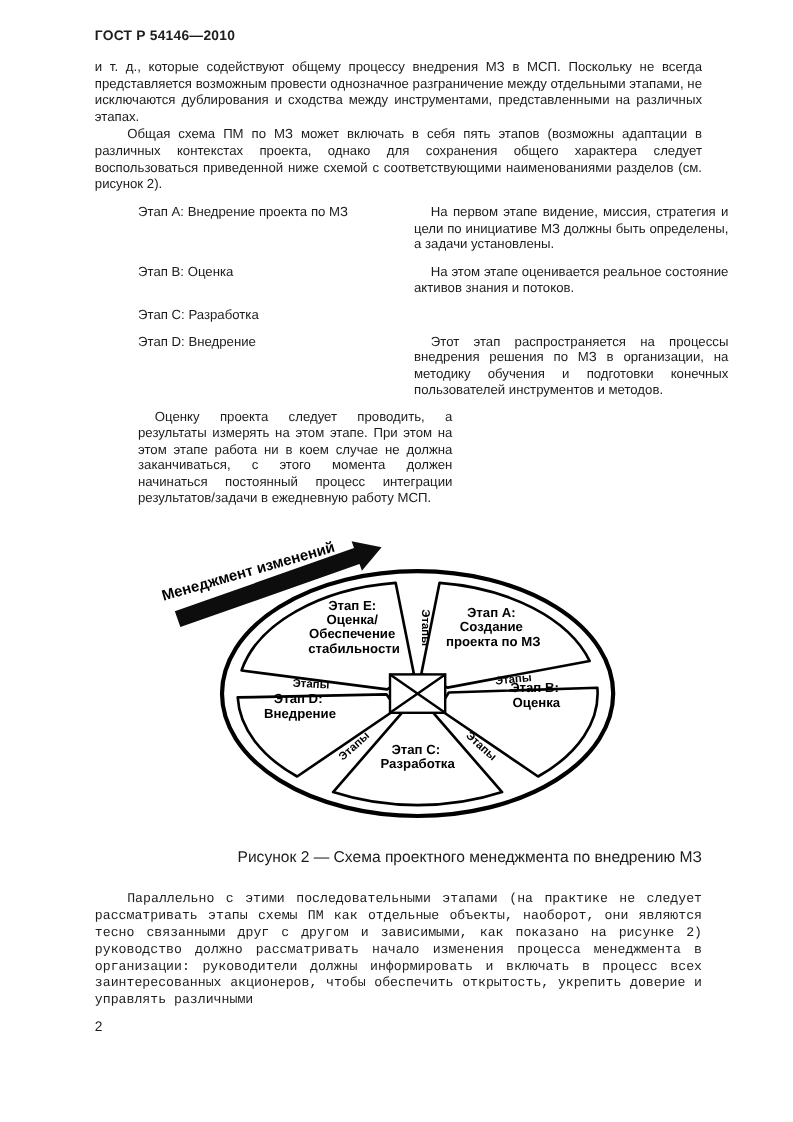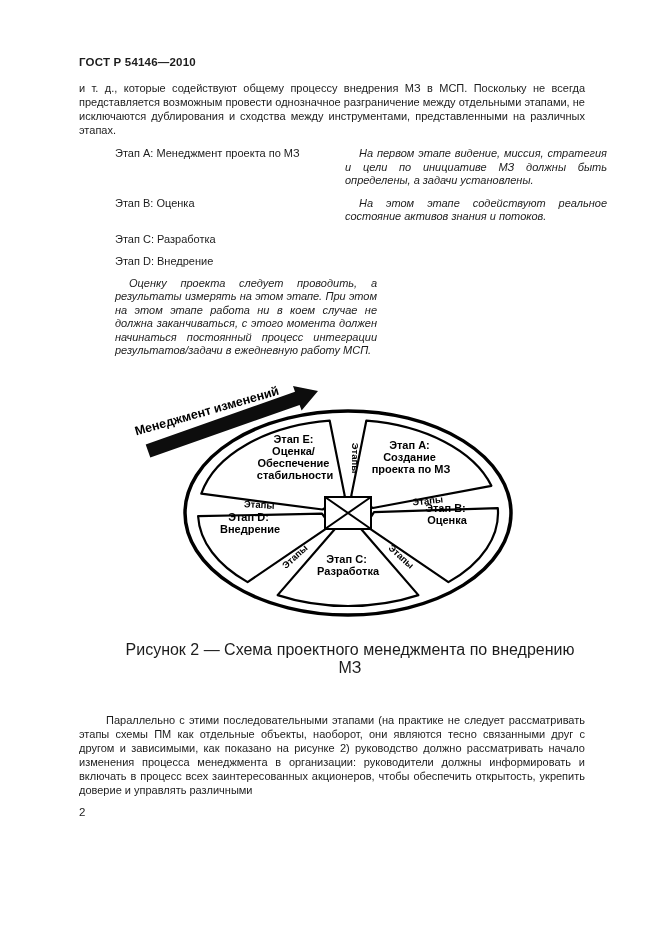--- a/index.html
+++ b/index.html
@@ -1,62 +1,64 @@
 <!DOCTYPE html>
 <html><head>
 <meta charset="utf-8">
 <style>
   * { margin: 0; padding: 0; box-sizing: border-box; }
   html, body { background: #ffffff; }
   body { width: 661px; height: 935px; overflow: hidden; }
   .page {
     width: 661px; height: 935px; background: #fff; position: relative;
     font-family: "Liberation Sans", sans-serif; color: #1c1c1c;
-    padding: 56px 76px 0 79px;
+    padding: 24px 76px 0 79px;
   }
   .doc-header { font-weight: bold; font-size: 11.5px; margin-bottom: 13px; letter-spacing: 0.2px; }
   .para { font-size: 11px; line-height: 14px; text-align: justify; }
   .para.indent { text-indent: 27px; }
   .stages { margin-top: 10px; margin-left: 36px; width: 492px; }
   .stage-row { display: flex; margin-bottom: 9px; }
   .stage-label { width: 230px; flex: none; font-size: 11px; line-height: 13px; padding-right: 8px; }
-  .stage-desc { width: 262px; flex: none; font-size: 11px; line-height: 13.5px; text-align: justify; text-indent: 14px; font-style: italic; }
+  .stage-desc { width: 262px; flex: none; font-size: 11px; line-height: 13.5px; text-align: justify; text-indent: 14px; }
   .figure-block { margin-top: 4px; }
   .figure-block svg { display: block; margin-left: 39px; }
-  .figure-caption { font-size: 16px; text-align: center; margin-top: 6px; margin-left: 36px; }
-  .closing { margin-top: 36px; }
+  .figure-caption { font-size: 13px; text-align: right; margin-top: 6px; margin-left: 36px; }
+  .closing { margin-top: 22px; font-family: Liberation Mono, monospace; }
   .page-number { font-size: 11.5px; margin-top: 9px; }
   
   .sector-label { font: bold 11px "Liberation Sans", sans-serif; text-anchor: middle; fill: #000; }
   .spoke-label  { font: bold 9.5px "Liberation Sans", sans-serif; text-anchor: middle; fill: #000; }
   .arrow-label  { font: bold 12.5px "Liberation Sans", sans-serif; text-anchor: middle; fill: #000; }
 </style>
 </head>
 <body>
 
 <div class="page">
 
   <div class="doc-header">ГОСТ Р 54146—2010</div>
 
   <p class="para">и т. д., которые содействуют общему процессу внедрения МЗ в МСП. Поскольку не всегда представляется возможным провести однозначное разграничение между отдельными этапами, не исключаются дублирования и сходства между инструментами, представленными на различных этапах.</p>
+  <p class="para indent">Общая схема ПМ по МЗ может включать в себя пять этапов (возможны адаптации в различных контекстах проекта, однако для сохранения общего характера следует воспользоваться приведенной ниже схемой с соответствующими наименованиями разделов (см. рисунок 2).</p>
 
   <div class="stages">
     <div class="stage-row">
-      <div class="stage-label">Этап A: Менеджмент проекта по МЗ</div>
+      <div class="stage-label">Этап A: Внедрение проекта по МЗ</div>
       <div class="stage-desc">На первом этапе видение, миссия, стратегия и цели по инициативе МЗ должны быть определены, а задачи установлены.</div>
     </div>
     <div class="stage-row">
       <div class="stage-label">Этап B: Оценка</div>
-      <div class="stage-desc">На этом этапе содействуют реальное состояние активов знания и потоков.</div>
+      <div class="stage-desc">На этом этапе оценивается реальное состояние активов знания и потоков.</div>
     </div>
     <div class="stage-row">
       <div class="stage-label">Этап C: Разработка</div>
     </div>
     <div class="stage-row">
       <div class="stage-label">Этап D: Внедрение</div>
+      <div class="stage-desc">Этот этап распространяется на процессы внедрения решения по МЗ в организации, на методику обучения и подготовки конечных пользователей инструментов и методов.</div>
     </div>
     <div class="stage-row">
       <div class="stage-desc">Оценку проекта следует проводить, а результаты измерять на этом этапе. При этом на этом этапе работа ни в коем случае не должна заканчиваться, с этого момента должен начинаться постоянный процесс интеграции результатов/задачи в ежедневную работу МСП.</div>
     </div>
   </div>
 
   <div class="figure-block">
     <svg width="460" height="268" viewBox="-230 -146 460 268">
 
       <polygon points="-202.3,-68.6 -53,-121.3 -55,-127 -30,-122 -46.4,-102.4 -48.4,-108.1 -197.7,-55.4" fill="#0d0d0d"></polygon>

